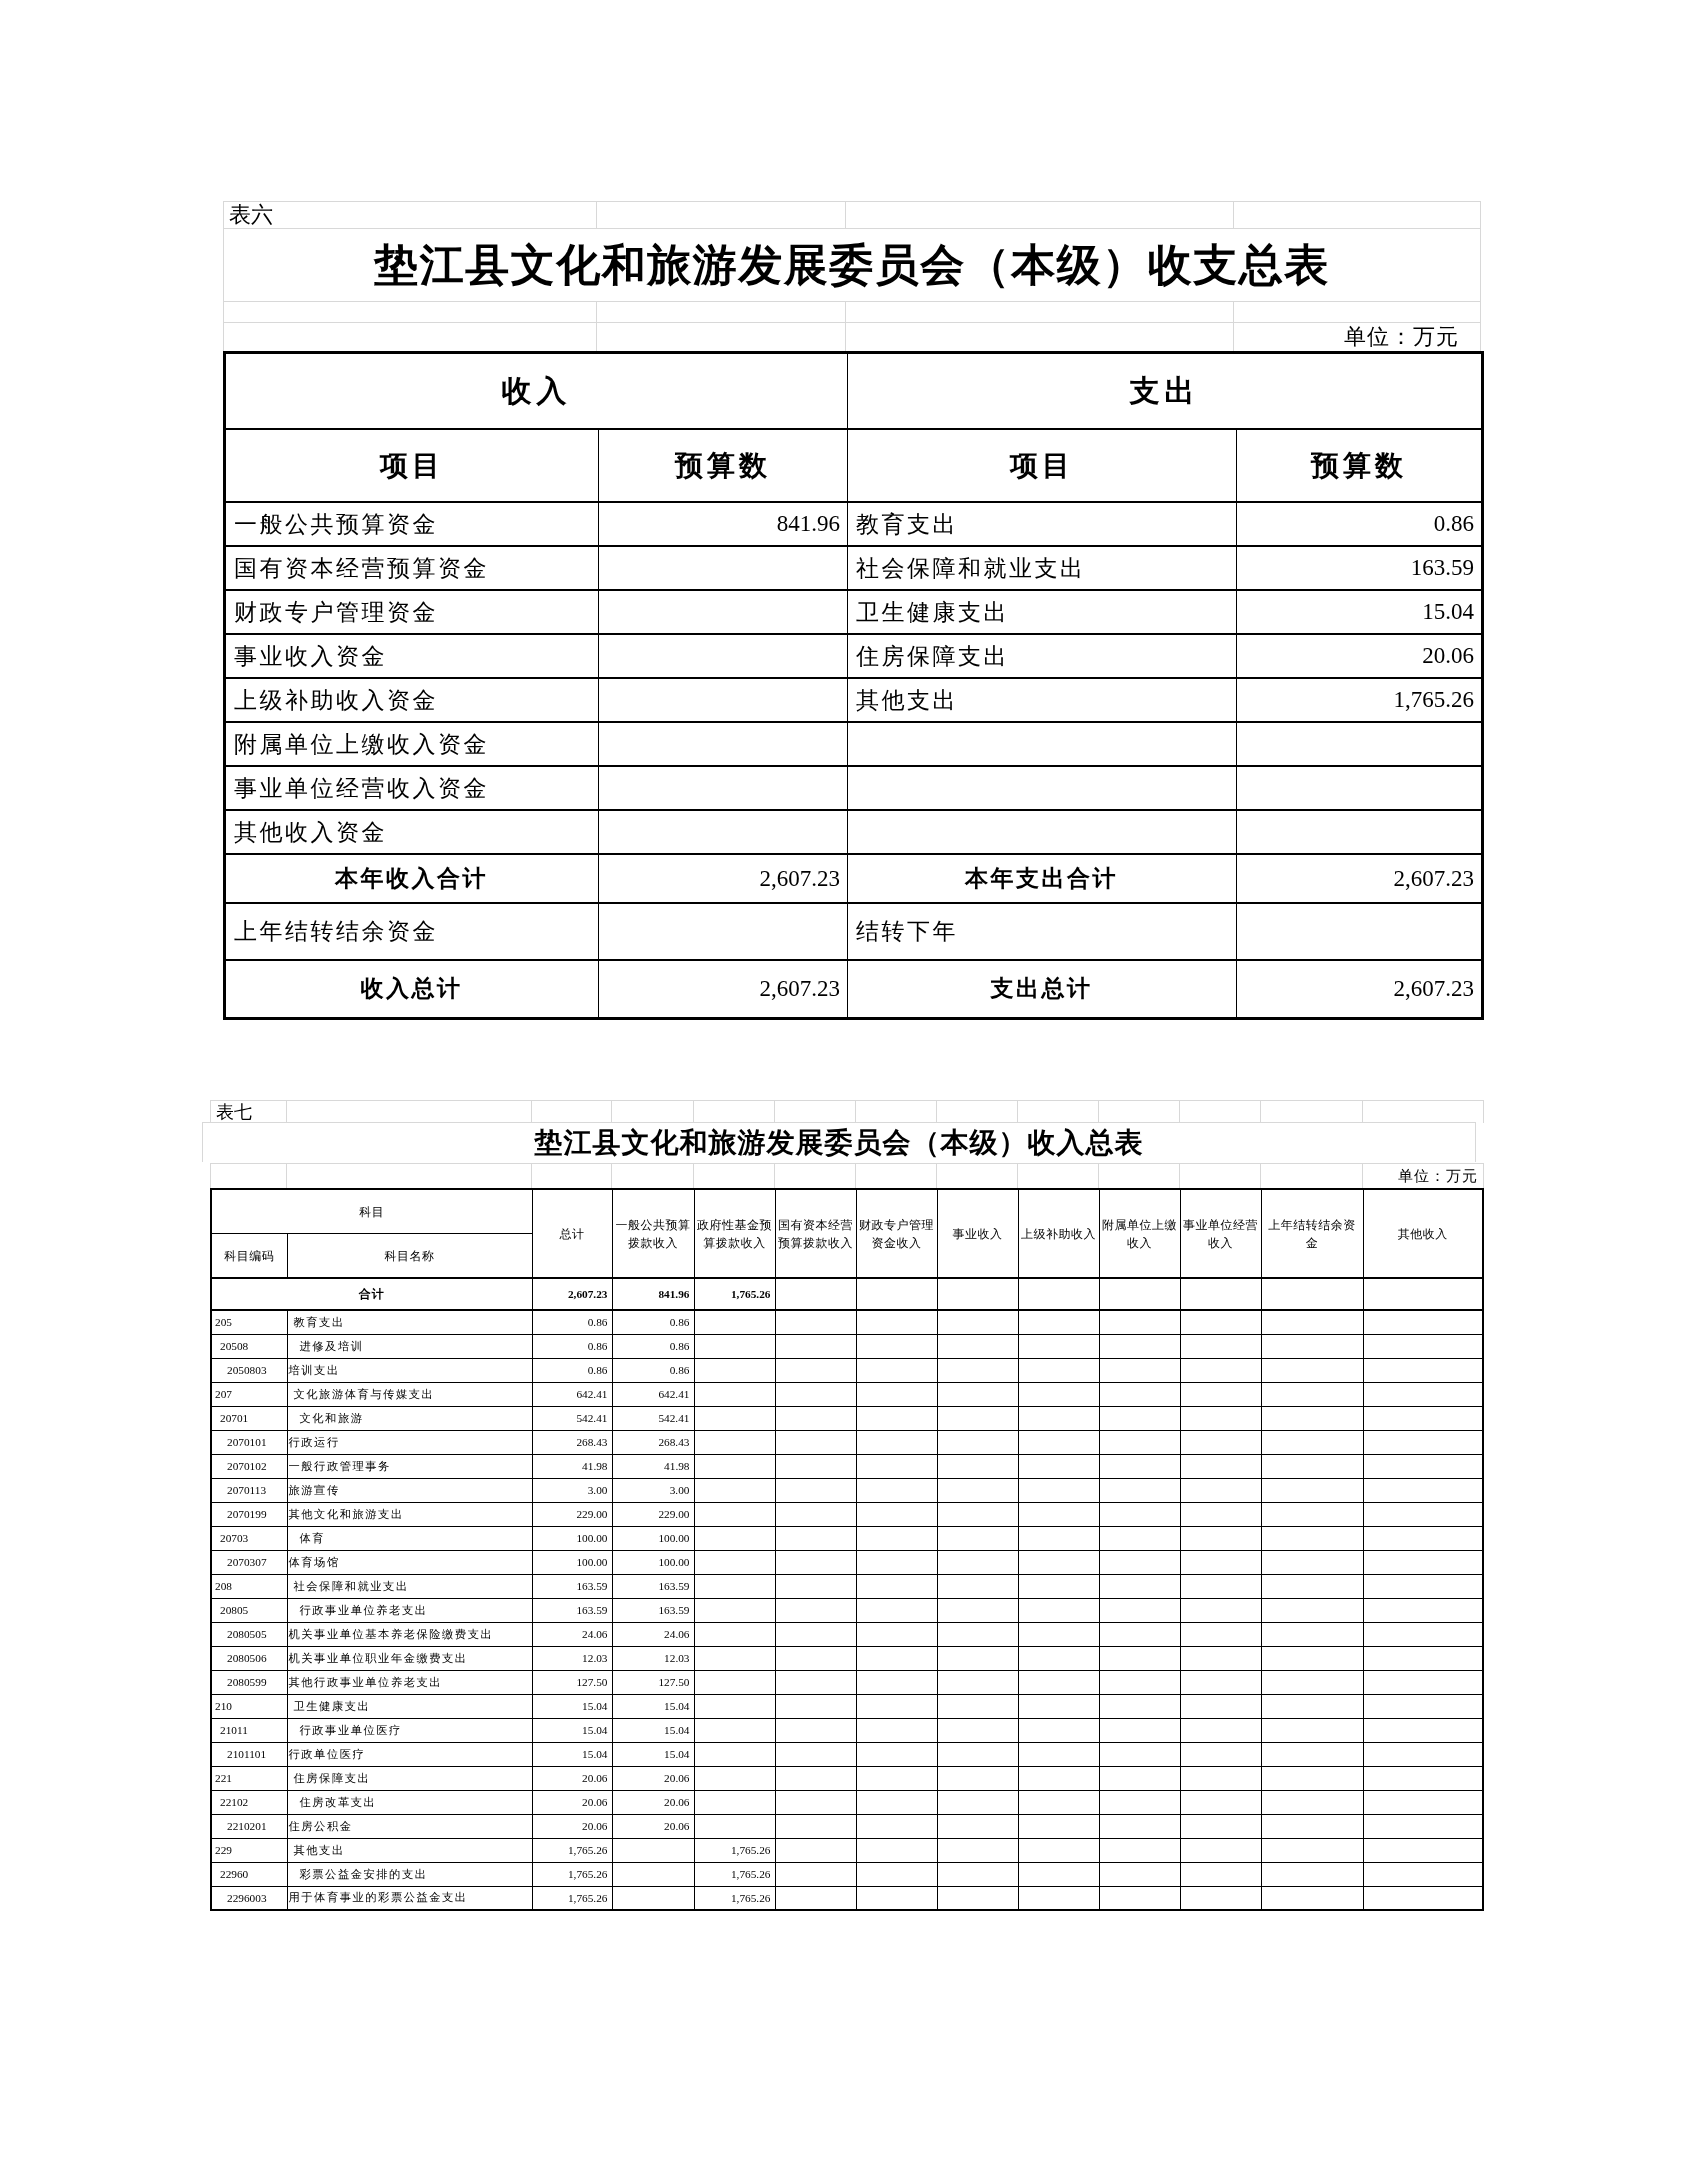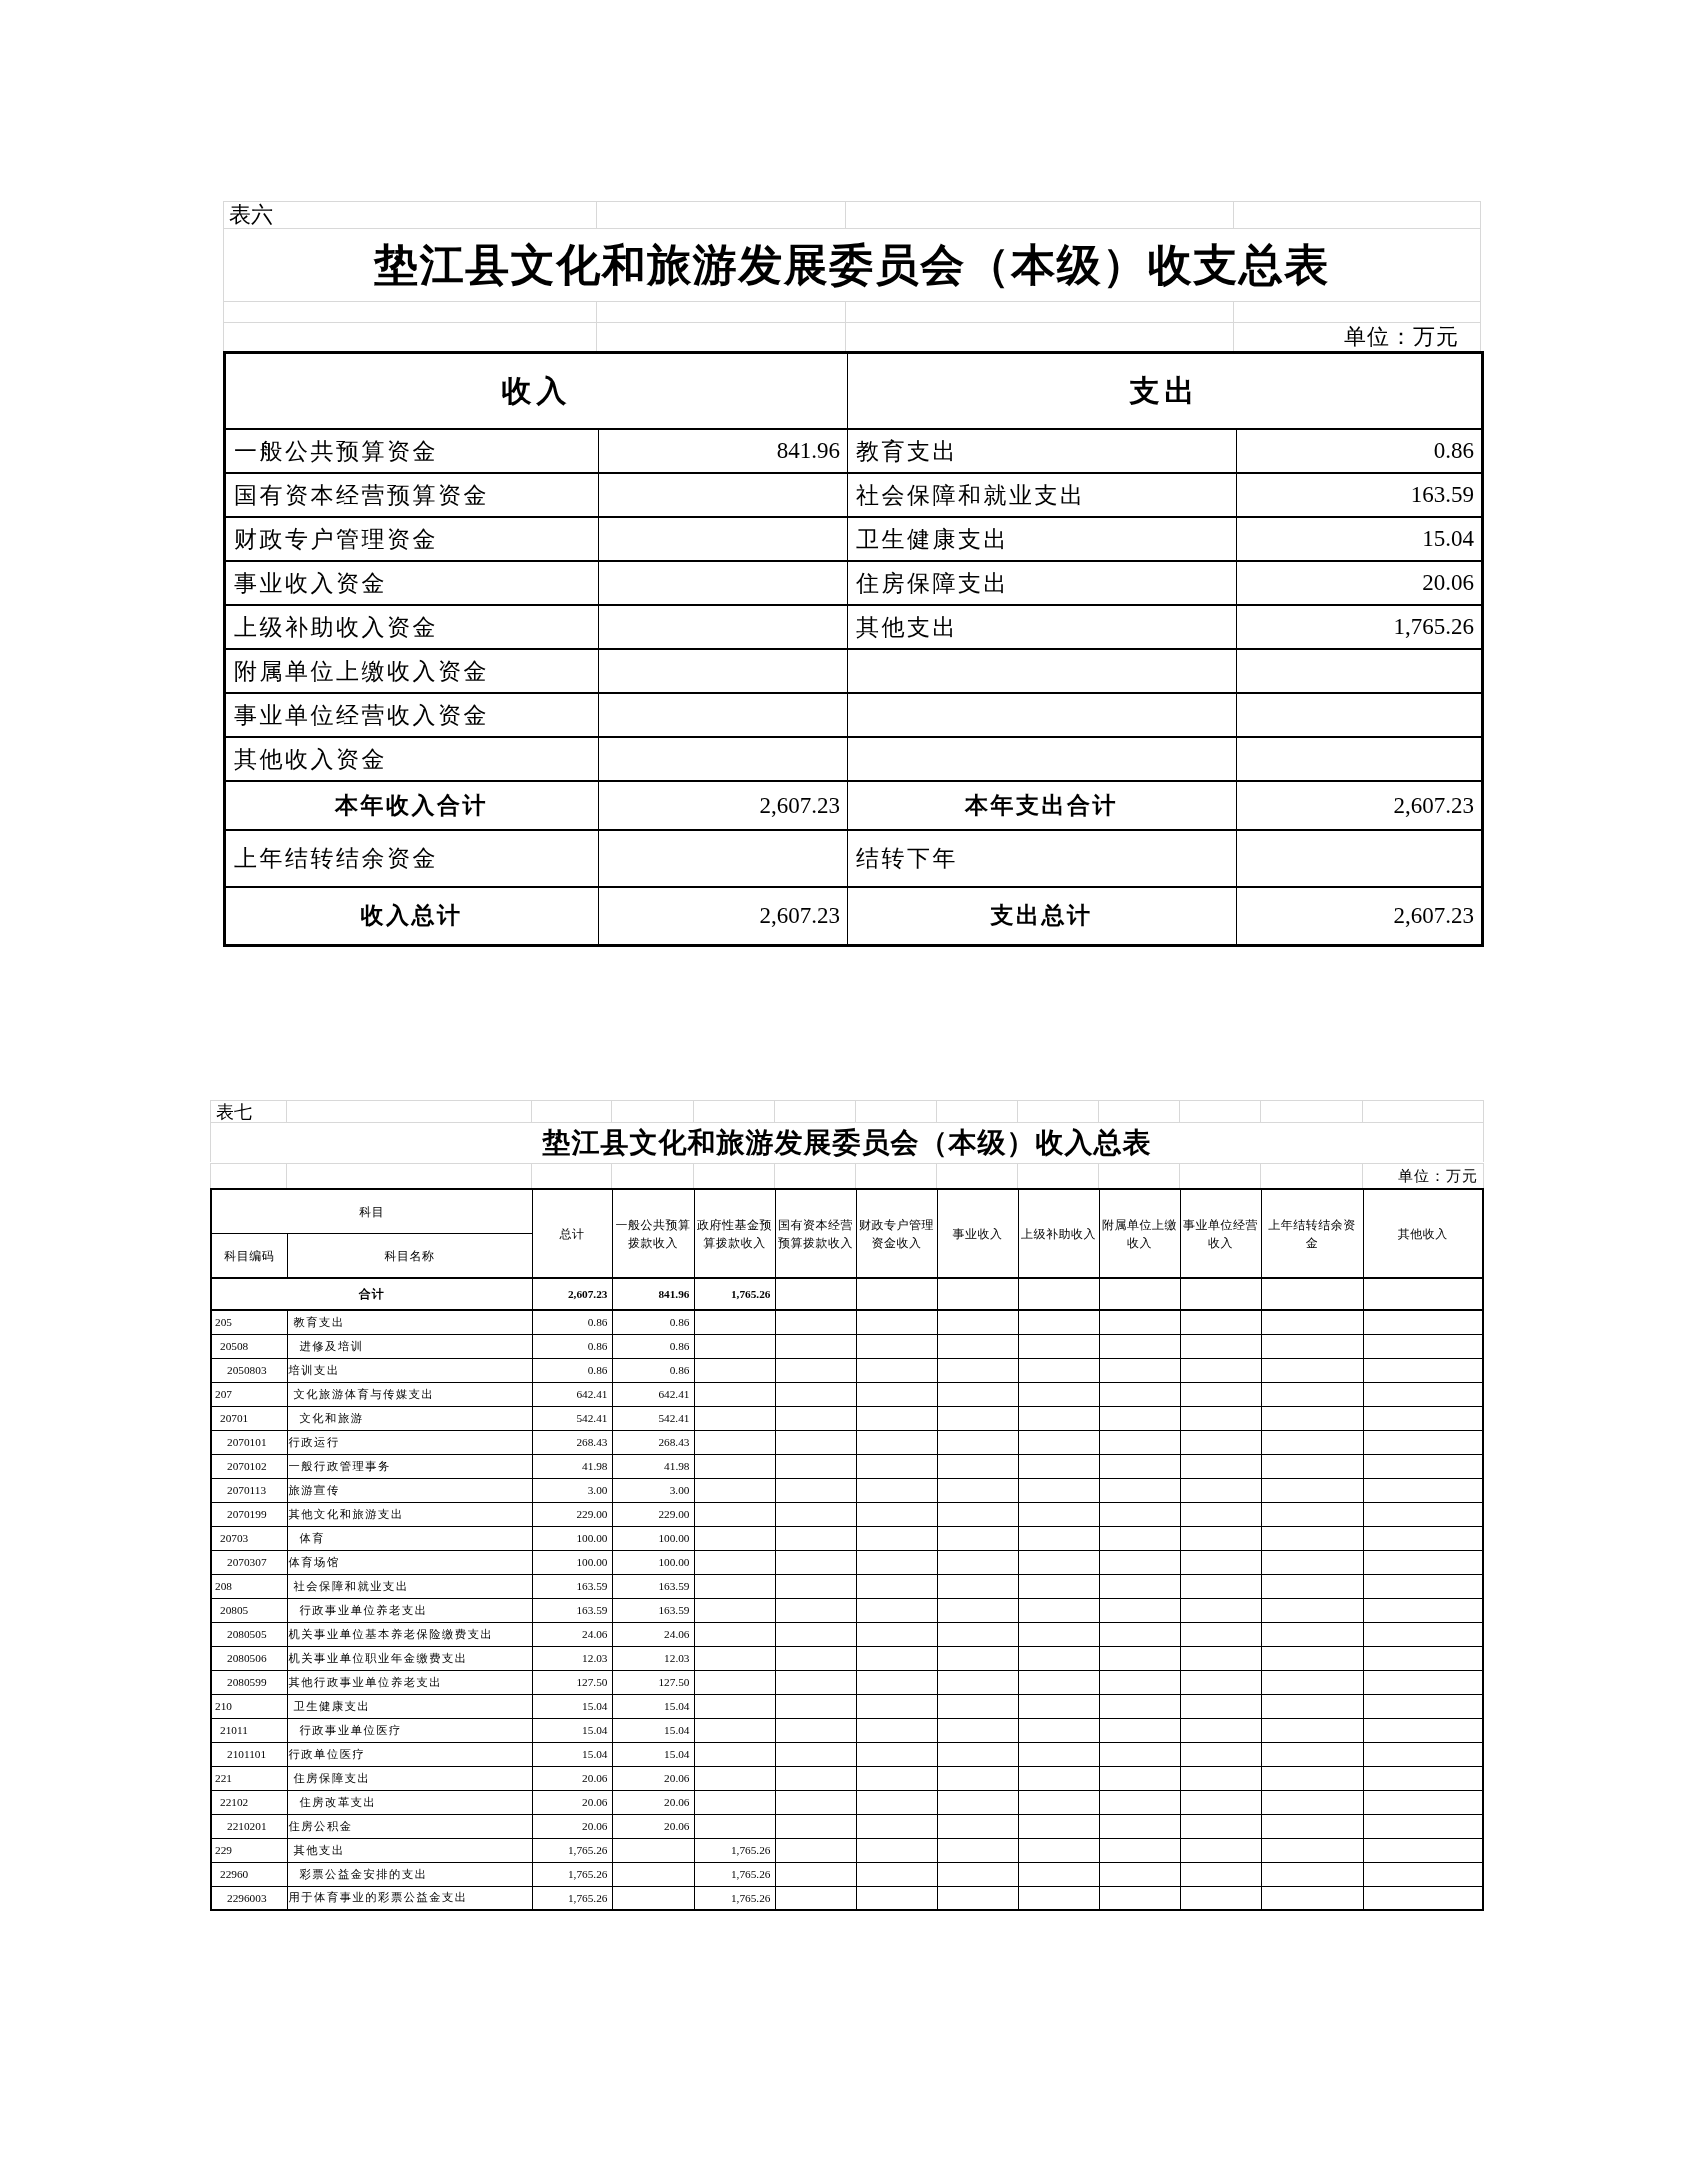--- a/index.html
+++ b/index.html
@@ -117,20 +117,26 @@
       <col style="width:374px">
         <col style="width:249px">
         <col style="width:389px">
         <col style="width:246px">
     </colgroup>
     <thead>
       <tr class="h1">
         <th colspan="2">收入</th>
         <th colspan="2">支出</th>
       </tr>
+      <tr class="h2">
+        <th>项目</th>
+        <th>预算数</th>
+        <th>项目</th>
+        <th>预算数</th>
+      </tr>
     </thead>
     <tbody>
         <tr class="data">
           <td class="item">一般公共预算资金</td>
           <td class="num">841.96</td>
           <td class="item">教育支出</td>
           <td class="num">0.86</td>
         </tr>
         <tr class="data">
           <td class="item">国有资本经营预算资金</td>
@@ -206,21 +212,21 @@
       <div class="gcell" style="width: 81px;"></div>
       <div class="gcell" style="width: 81px;"></div>
       <div class="gcell" style="width: 81px;"></div>
       <div class="gcell" style="width: 81px;"></div>
       <div class="gcell" style="width: 81px;"></div>
       <div class="gcell" style="width: 81px;"></div>
       <div class="gcell" style="width: 102px;"></div>
       <div class="gcell last" style="width: 120px;"></div>
     </div>
 
-  <div class="prerow titlebar" style="left:210px;top:1122px;width:1274px;height:40px;">
+  <div class="prerow titlebar" style="left:202px;top:1122px;width:1274px;height:40px;">
     <span class="mid-title">垫江县文化和旅游发展委员会（本级）收入总表</span>
   </div>
 
   <div class="prerow" id="t7-unit-row" style="left:210px;top:1163px;width:1274px;height:26px;">
       <div class="gcell" style="width: 76px;"></div>
       <div class="gcell" style="width: 245px;"></div>
       <div class="gcell" style="width: 80px;"></div>
       <div class="gcell" style="width: 82px;"></div>
       <div class="gcell" style="width: 81px;"></div>
       <div class="gcell" style="width: 81px;"></div>

